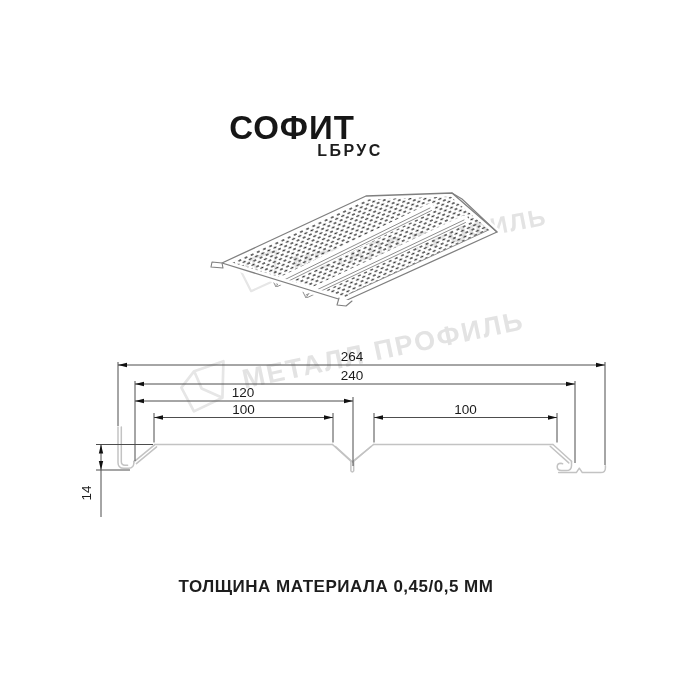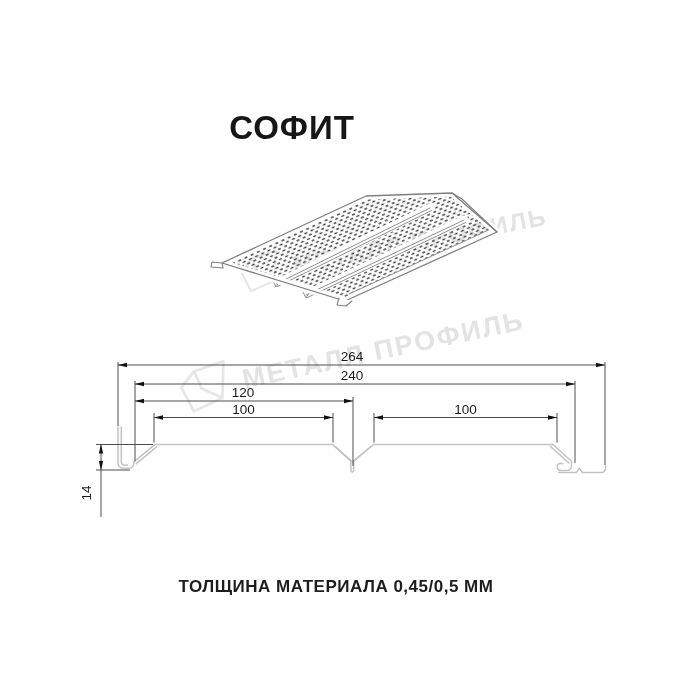--- a/index.html
+++ b/index.html
@@ -43,20 +43,21 @@
   </div>
 
   <div class="watermark wm2">
     <svg class="wm-logo" width="54" height="50" viewBox="0 0 44 40">
       <path d="M2,16 L15,5 L40,2 L33,31 L8,37 Z M15,5 L18,20 L33,31" fill="none" stroke="#e6e6e6" stroke-width="2.2" stroke-linejoin="round"></path>
     </svg>
     <span>МЕТАЛЛ ПРОФИЛЬ</span>
   </div>
 
   <h1 class="title">СОФИТ</h1>
+  <div class="subtitle">LБРУС</div>
 
   <svg class="stage" width="700" height="700" viewBox="0 0 700 700">
     <defs>
       <pattern id="perf" width="6.8" height="6.4" patternUnits="userSpaceOnUse" patternTransform="rotate(-25)">
         <rect x="0.2" y="0.6" width="3.3" height="1.5" rx="0.7" fill="#2f2f2f"></rect>
         <rect x="3.6" y="3.8" width="3.3" height="1.5" rx="0.7" fill="#2f2f2f"></rect>
       </pattern>
       <pattern id="ribs" width="2.6" height="8" patternUnits="userSpaceOnUse" patternTransform="rotate(65)">
         <rect x="0" y="0" width="1.1" height="8" fill="#a8a8a8"></rect>
       </pattern>

